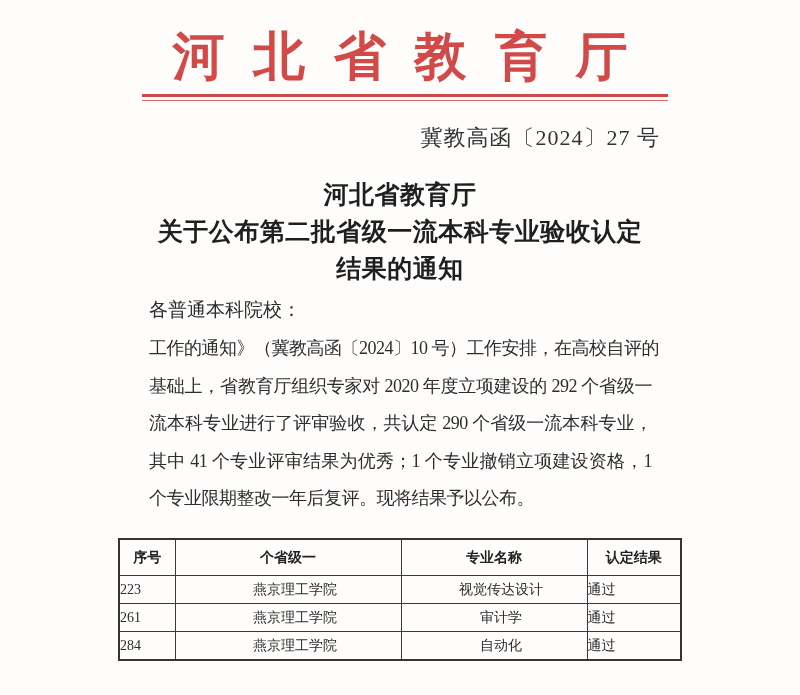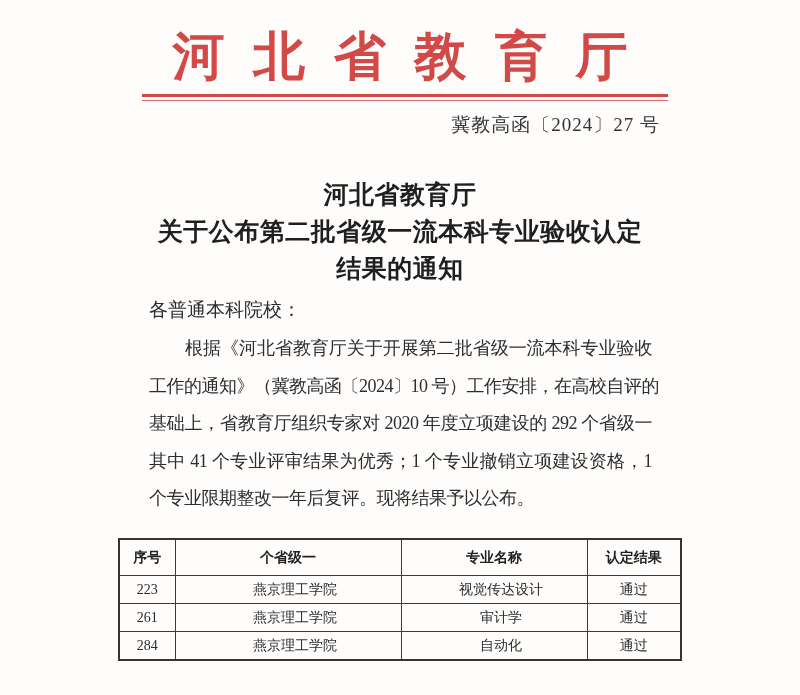--- a/index.html
+++ b/index.html
@@ -30,23 +30,23 @@
     position: absolute;
     top: 94px;
     left: 142px;
     width: 526px;
     height: 3px;
     border-top: 3px solid #cf4949;
     border-bottom: 1px solid #d86a6a;
   }
   .doc-number {
     position: absolute;
-    top: 112px;
+    top: 123px;
     right: 140px;
-    font-size: 19px;
+    font-size: 22px;
     letter-spacing: 1px;
     color: #333333;
     font-family: Liberation Serif, serif;
   }
   .notice-title {
     position: absolute;
     top: 176px;
     left: 0;
     width: 100%;
     text-align: center;
@@ -96,21 +96,21 @@
     font-weight: bold;
     height: 35px;
     text-align: center;
     color: #222222;
   }
   .results-table td { height: 27px; font-family: "Liberation Serif", "DejaVu Serif", serif; }
   .col-seq { width: 56px; }
   .col-unit { width: 226px; }
   .col-major { width: 186px; }
   .col-result { width: 94px; }
-  td.cell-center { text-align: center; }
+  td.cell-center { }
   td.cell-left { text-align: center; padding-left: 14px; }
 </style>
 </head>
 <body>
 
 <div class="page">
 
   <div class="letterhead">河北省教育厅</div>
 
   <div class="letterhead-divider"></div>
@@ -119,23 +119,23 @@
 
   <div class="notice-title">
     <div>河北省教育厅</div>
     <div>关于公布第二批省级一流本科专业验收认定</div>
     <div>结果的通知</div>
   </div>
 
   <div class="salutation">各普通本科院校：</div>
 
   <div class="paragraph">
-    <div class="par-line first">根据《河北省教育厅关于开展第二批省级一流本科专业验收</div>
     <div class="par-line">工作的通知》（冀教高函〔2024〕10 号）工作安排，在高校自评的</div>
     <div class="par-line">基础上，省教育厅组织专家对 2020 年度立项建设的 292 个省级一</div>
+    <div class="par-line">流本科专业进行了评审验收，共认定 290 个省级一流本科专业，</div>
     <div class="par-line">其中 41 个专业评审结果为优秀；1 个专业撤销立项建设资格，1</div>
     <div class="par-line last">个专业限期整改一年后复评。现将结果予以公布。</div>
   </div>
 
   <table class="results-table">
     <colgroup>
       <col class="col-seq">
       <col class="col-unit">
       <col class="col-major">
       <col class="col-result">

